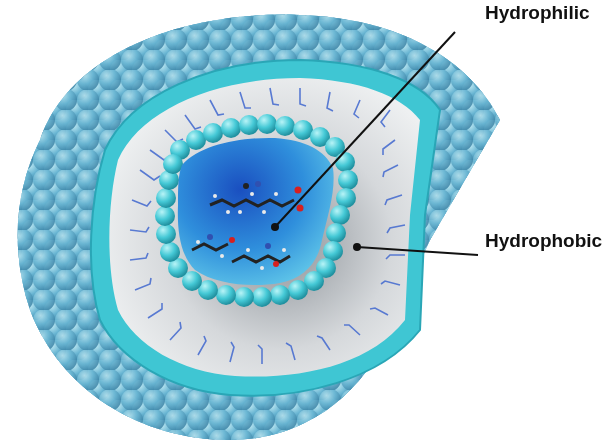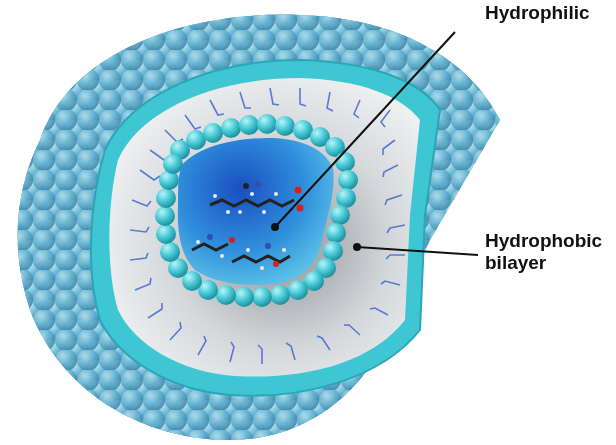--- a/index.html
+++ b/index.html
@@ -157,15 +157,14 @@
     <circle cx="275" cy="227" r="4" fill="#111"></circle>
     <line x1="357" y1="247" x2="478" y2="255" stroke="#111" stroke-width="2"></line>
     <circle cx="357" cy="247" r="4" fill="#111"></circle>
   </svg>
 
   <div id="lbl-core" class="label">
     <div>Hydrophilic</div>
   </div>
   <div id="lbl-bilayer" class="label">
     <div>Hydrophobic</div>
-    <div>bilayer</div>
   </div>
 </div>
 
 </body></html>

